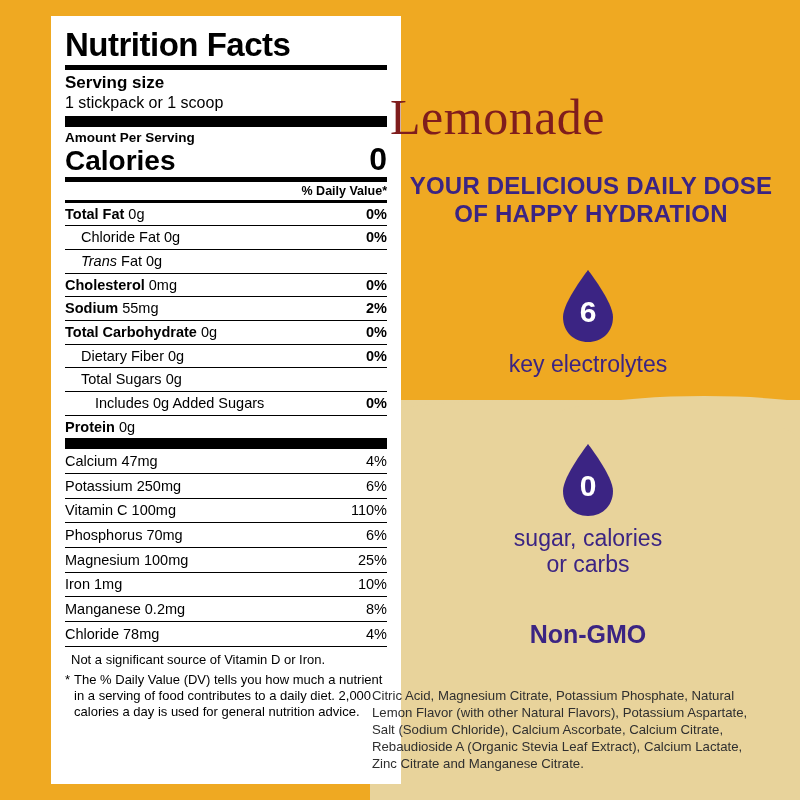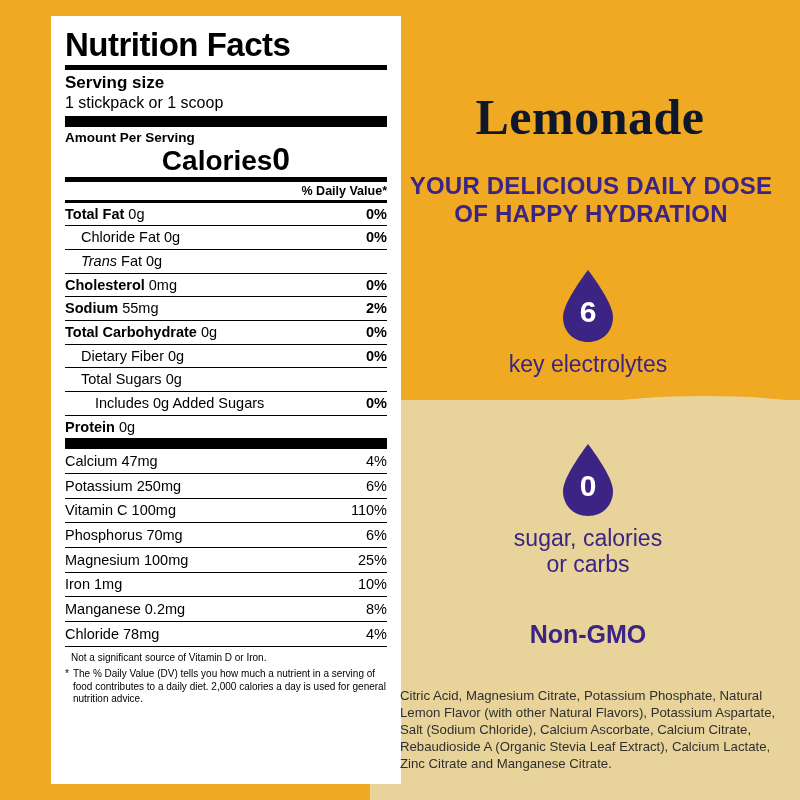--- a/index.html
+++ b/index.html
@@ -83,21 +83,21 @@
     margin: 1px 0 4px 0;
   }
   .amount-label {
     font-size: 13.5px;
     font-weight: bold;
     margin-top: 3px;
   }
   .cal-row {
     display: flex;
     align-items: flex-end;
-    justify-content: center;
+    justify-content: space-between;
     margin: -2px 0 2px 0;
   }
   .cal-word {
     font-size: 28px;
     font-weight: bold;
     line-height: 1;
   }
   .cal-val {
     font-size: 32px;
     font-weight: bold;
@@ -126,41 +126,40 @@
   .ind2 { padding-left: 30px; }
 
   .vitamins .row {
     font-size: 14.5px;
     padding: 3.5px 0;
   }
   .vitamins .row .val { font-weight: normal; }
   .vit-first { padding-left: 6px; }
 
   .footnote {
-    font-size: 10px;
+    font-size: 13px;
     line-height: 1.25;
     padding-top: 5px;
   }
   .footnote .star-block {
     display: flex;
     gap: 4px;
     margin-top: 4px;
   }
   .footnote .star { }
 
   
   .brand {
     position: absolute;
     left: 390px;
     top: 88px;
     width: 400px;
-    text-align: center;
-    color: #0f172a;
+    color: #7f1d1d;
     font-family: "Liberation Serif", serif;
-    font-weight: bold;
+    font-weight: normal;
     font-size: 50px;
     letter-spacing: 0.5px;
   }
   .tagline {
     position: absolute;
     left: 386px;
     top: 172px;
     width: 410px;
     text-align: center;
     color: #3b2483;
@@ -211,21 +210,21 @@
     left: 388px;
     top: 620px;
     width: 400px;
     text-align: center;
     color: #3b2483;
     font-weight: bold;
     font-size: 25px;
   }
   .ingredients {
     position: absolute;
-    left: 400px;
+    left: 372px;
     top: 688px;
     width: 392px;
     color: #2f2f2f;
     font-size: 13.2px;
     line-height: 1.28;
   }
 </style>
 </head>
 <body>
 

